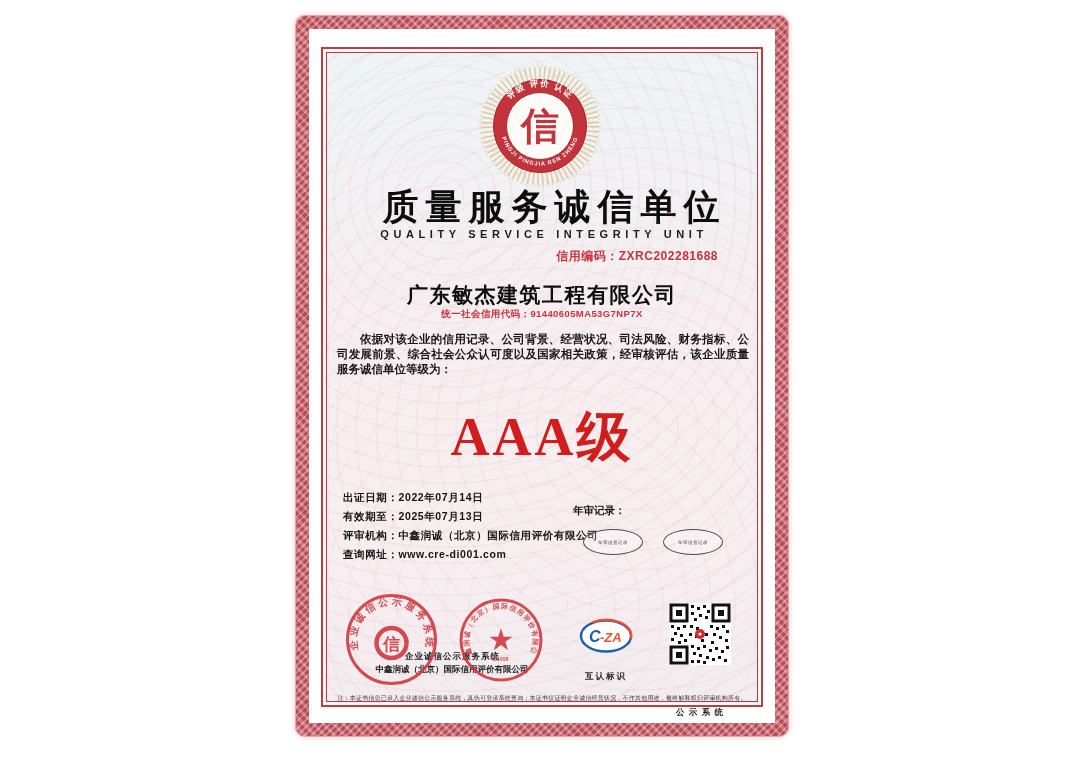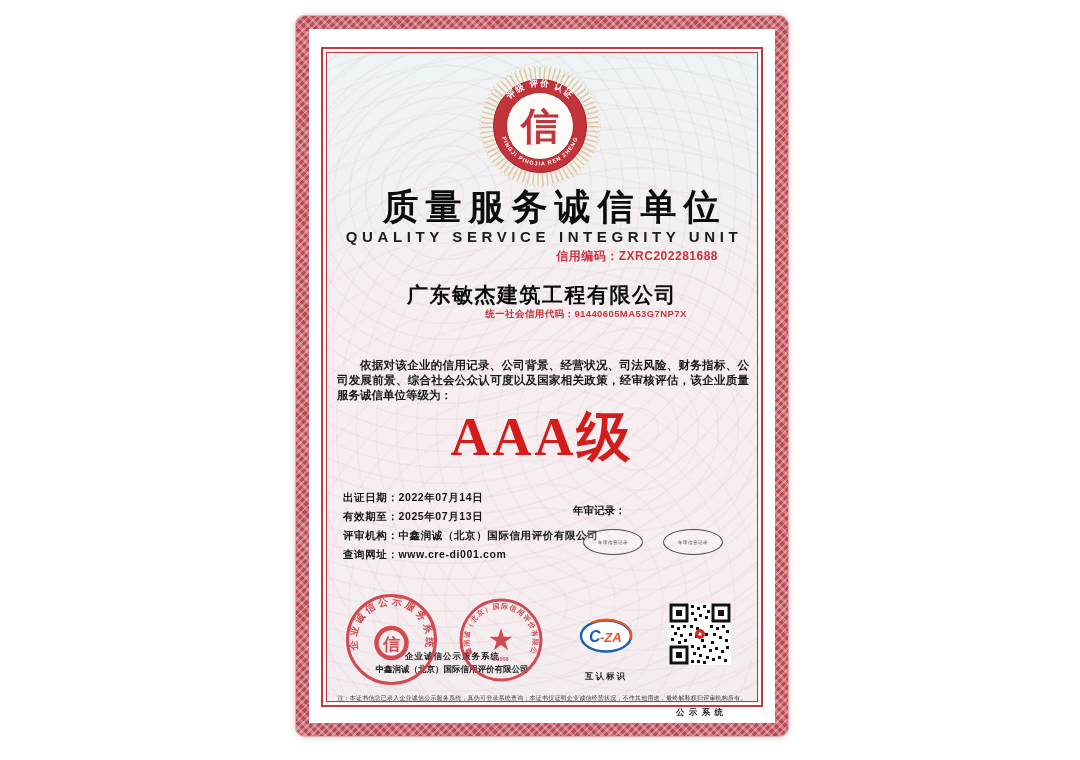--- a/index.html
+++ b/index.html
@@ -23,28 +23,28 @@
     background:
       repeating-radial-gradient(circle at 28% 22%, rgba(176,80,94,.05) 0 2px, transparent 2px 16px),
       repeating-radial-gradient(circle at 72% 58%, rgba(176,80,94,.045) 0 2px, transparent 2px 20px),
       repeating-radial-gradient(circle at 50% 85%, rgba(176,80,94,.04) 0 2px, transparent 2px 24px),
       linear-gradient(180deg,#eef4f6 0%,#f6eef0 40%,#f7eef0 75%,#f3edf0 100%);
   }
   .layer{position:absolute;z-index:3;}
   .emblem{left:180px;top:46px;width:130px;height:130px;}
   .title{left:0;top:168px;width:100%;text-align:center;font-family:Liberation Sans, sans-serif;
     font-size:36px;font-weight:900;letter-spacing:7px;padding-left:25px;box-sizing:border-box;color:#0d0d0d;}
-  .subtitle{left:0;top:213px;width:100%;text-align:center;font-size:15px;font-weight:700;
+  .subtitle{left:0;top:213px;width:100%;text-align:center;font-size:11px;font-weight:700;
     letter-spacing:4.6px;padding-left:4px;box-sizing:border-box;color:#1c1c1c;}
   .credit{top:233px;right:71px;font-size:12px;font-weight:700;color:#c8333e;letter-spacing:.5px;}
   .company{left:0;top:266px;width:100%;text-align:center;font-family:"Liberation Serif","DejaVu Serif",serif;
     font-size:21px;font-weight:900;letter-spacing:1.5px;color:#0d0d0d;}
-  .uscc{left:0;top:293px;width:100%;text-align:center;font-size:9.5px;font-weight:700;color:#c8333e;letter-spacing:.4px;padding-left:44px;}
+  .uscc{left:0;top:293px;width:100%;text-align:center;font-size:9.5px;font-weight:700;color:#c8333e;letter-spacing:.4px;}
   .desc{left:42px;top:317px;width:412px;font-family:"Liberation Serif","DejaVu Serif",serif;
-    font-size:11.5px;font-weight:700;color:#161616;line-height:15px;text-align:justify;text-indent:2em;margin-top:26px;}
+    font-size:11.5px;font-weight:700;color:#161616;line-height:15px;text-align:justify;text-indent:2em;}
   .grade{left:0;top:386px;width:100%;text-align:center;font-family:"Liberation Serif","DejaVu Serif",serif;
     font-size:54px;font-weight:900;letter-spacing:3px;color:#d31c1c;}
   .info{left:48px;top:473px;}
   .info-row{height:19px;line-height:19px;font-size:10.5px;font-weight:700;color:#141414;letter-spacing:.6px;}
   .annual-label{left:278px;top:489px;font-size:10.5px;font-weight:700;color:#141414;}
   .slot{width:60px;height:26px;border:1.5px solid #4d4d4d;border-radius:50%;text-align:center;
     font-size:4.5px;color:#3c3c3c;letter-spacing:.5px;line-height:26px;box-sizing:border-box;background:rgba(255,255,255,.25);}
   .slot1{left:288px;top:514px;}
   .slot2{left:368px;top:514px;}
   .org1{left:55px;top:636px;width:205px;text-align:center;font-size:8.5px;font-weight:700;color:#232323;letter-spacing:1px;z-index:3;}

